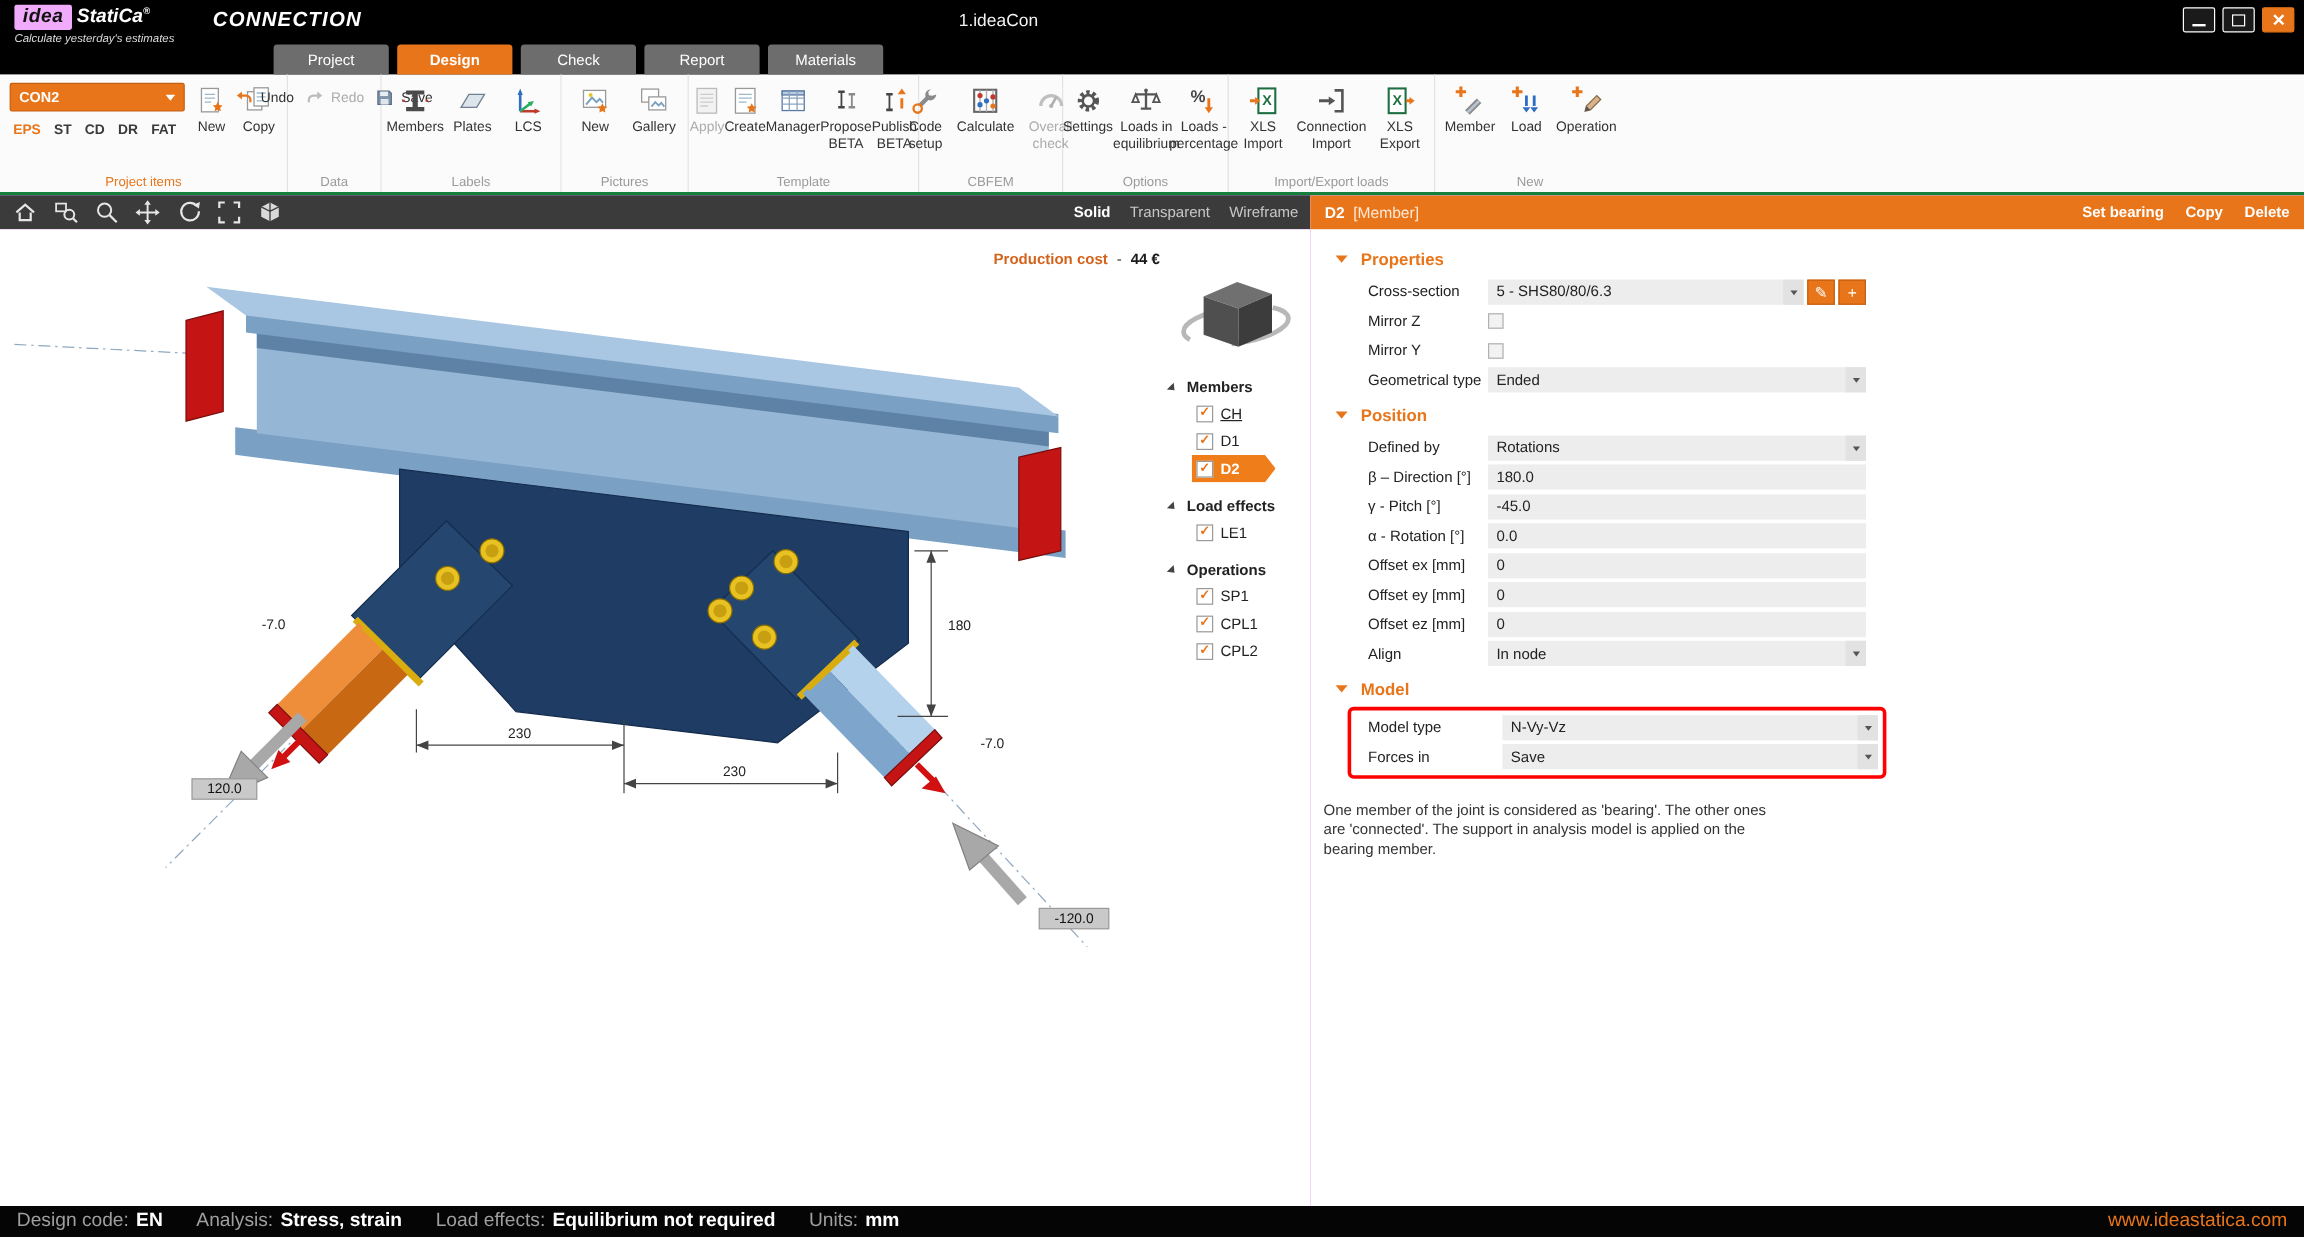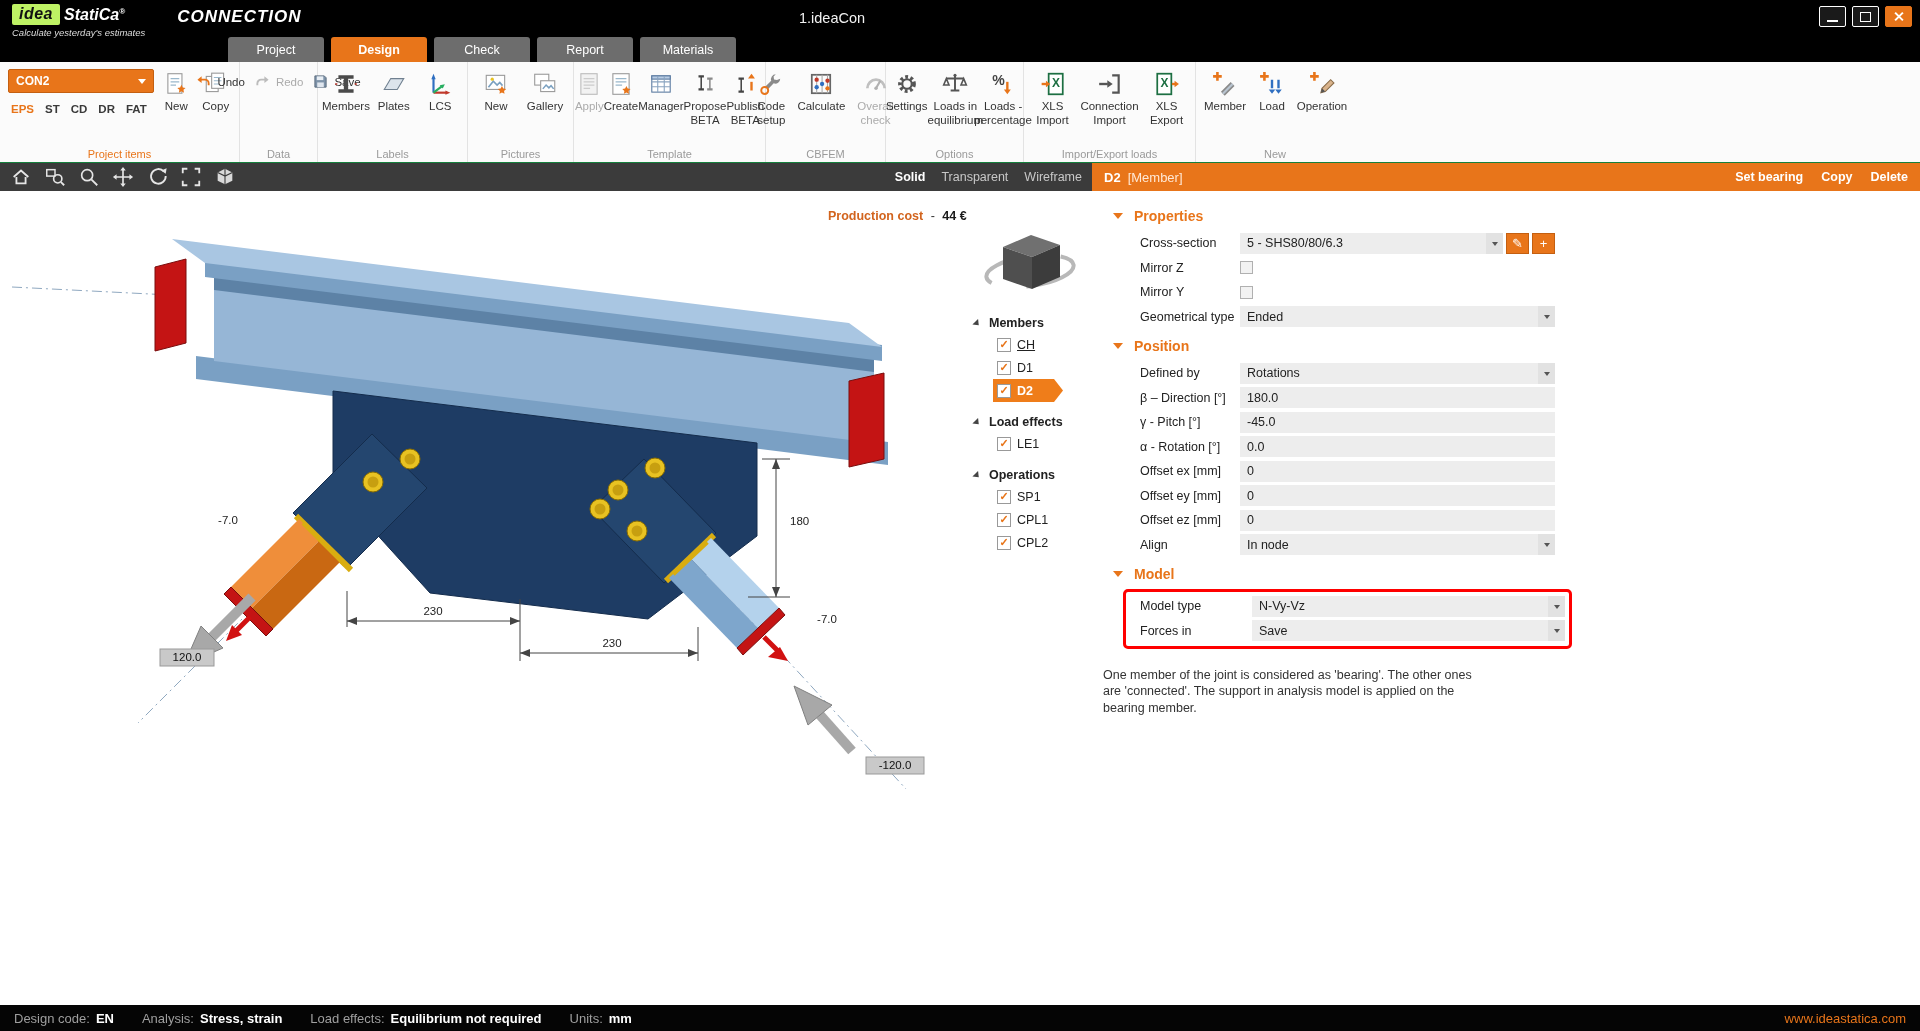--- a/index.html
+++ b/index.html
@@ -1,40 +1,40 @@
 <!DOCTYPE html>
 <html><head>
 <meta charset="utf-8">
 <style>
   html,body{margin:0;padding:0;background:#000;}
   body{width:1920px;height:1031px;overflow:hidden;font-family:"Liberation Sans",sans-serif;-webkit-font-smoothing:antialiased;}
   
   .titlebar{height:36px;background:#000;position:relative;display:flex;align-items:flex-start;color:#fff;}
   .logo-wrap{margin:4px 0 0 12px;}
   .logo-row{display:flex;align-items:center;gap:4px;}
-  .logo-box{background:#bef264;color:#111;font-weight:bold;font-style:italic;font-size:16px;padding:1px 7px 2px;border-radius:2px;letter-spacing:.5px;}
+  .logo-box{background:#f0abfc;color:#111;font-weight:bold;font-style:italic;font-size:16px;padding:1px 7px 2px;border-radius:2px;letter-spacing:.5px;}
   .logo-statica{font-style:italic;font-weight:bold;font-size:16px;color:#fff;}
   .logo-reg{font-size:8px;vertical-align:super;color:#fff;}
   .tagline{font-style:italic;font-size:9.5px;color:#ddd;margin-top:2px;}
   .app-name{font-style:italic;font-weight:bold;font-size:17px;letter-spacing:1px;margin:7px 0 0 32px;}
   .doc-title{position:absolute;left:832px;top:10px;transform:translateX(-50%);font-size:14.5px;color:#f2f2f2;}
   .win-btns{position:absolute;right:8px;top:6px;display:flex;gap:6px;}
   .win-btn{width:27px;height:21px;box-sizing:border-box;border:1px solid #fff;border-radius:2px;display:flex;align-items:center;justify-content:center;background:#1a1a1a;cursor:pointer;}
   .win-btn .min-glyph{width:11px;height:0;border-bottom:2px solid #fff;margin-top:8px;}
   .win-btn .max-glyph{width:9px;height:8px;border:1.5px solid #fff;}
   .win-btn.close{background:#e8751a;border-color:#e8751a;}
   .x-glyph{position:relative;width:11px;height:11px;}
   .x-glyph::before,.x-glyph::after{content:"";position:absolute;left:5px;top:0;width:2px;height:11px;background:#fff;}
   .x-glyph::before{transform:rotate(45deg);} .x-glyph::after{transform:rotate(-45deg);}
   
   .tabs-row{height:26px;background:#000;display:flex;align-items:flex-end;padding-left:228px;gap:7px;}
   .tab{width:96px;height:25px;background:#6d6d6d;color:#fff;font-size:12.5px;display:flex;align-items:center;justify-content:center;border-radius:3px 3px 0 0;cursor:pointer;}
   .tab.active{background:#e8751a;font-weight:bold;}
   
-  .ribbon{height:101px;background:#fbfbfb;border-bottom:1px solid #15803d;display:flex;box-sizing:border-box;}
+  .ribbon{height:101px;background:#fbfbfb;border-bottom:3px solid #15803d;display:flex;box-sizing:border-box;}
   .rgroup{position:relative;border-right:1px solid #e3e3e3;box-sizing:border-box;padding:3px 4px 15px;}
   .rg-body{display:flex;align-items:flex-start;justify-content:center;gap:1px;height:82px;padding-top:1px;}
   .rg-label{position:absolute;bottom:2px;left:0;right:0;text-align:center;font-size:11px;color:#9a9a9a;white-space:nowrap;}
   .rg-label.accent{color:#e8751a;}
   .rbtn{width:54px;display:flex;flex-direction:column;align-items:center;gap:3px;padding-top:5px;cursor:pointer;}
   .rbtn .i24{width:26px;height:26px;}
   .rlabel{font-size:11.5px;color:#333;text-align:center;white-space:pre-line;line-height:1.2;}
   .disabled .rlabel{color:#ababab;}
   .pi-col{width:152px;display:flex;flex-direction:column;padding:3px 2px 0 4px;}
   .con-select{width:146px;height:24px;background:#e8751a;border:1px solid #c45f10;border-radius:2px;color:#fff;font-weight:bold;font-size:12px;display:flex;align-items:center;justify-content:space-between;padding:0 7px;box-sizing:border-box;cursor:pointer;}
@@ -84,21 +84,21 @@
   .pfield.narrow{width:263px;}
   .dd{width:17px;align-self:stretch;background:#e2e2e2;display:flex;align-items:center;justify-content:center;flex:none;}
   .dd::after{content:"";width:0;height:0;border:3.5px solid transparent;border-top:4.5px solid #555;margin-top:4px;}
   .pinput{width:315px;height:21px;background:#ededed;border:none;outline:none;font-family:inherit;font-size:12.5px;color:#222;padding:0 0 0 7px;box-sizing:border-box;}
   .cbx{width:13px;height:13px;background:#f2f2f2;border:1px solid #b0b0b0;box-sizing:border-box;cursor:pointer;}
   .sqbtn{width:23px;height:21px;background:#e8751a;border:1px solid #c45f10;color:#fff;display:flex;align-items:center;justify-content:center;font-size:13px;margin-left:3px;box-sizing:border-box;cursor:pointer;}
   .model-frame{border:3px solid #ff0000;border-radius:5px;margin:2px 0 0 31px;padding:2px 4px 3px 14px;width:449px;box-sizing:border-box;}
   .model-frame .prow{margin-left:0;gap:12px;}
   .help{margin:18px 0 0 11px;width:372px;font-size:12.5px;color:#333;line-height:1.3;}
   
-  .statusbar{height:26px;background:#050505;display:flex;align-items:center;padding:0 14px;gap:28px;font-size:13px;}
+  .statusbar{height:26px;background:#050505;display:flex;align-items:center;padding:0 14px;gap:28px;font-size:16px;}
   .stat-pair{display:flex;gap:6px;align-items:center;}
   .stat-label{color:#9f9f9f;}
   .stat-val{color:#fff;font-weight:bold;}
   .website{margin-left:auto;color:#e8751a;cursor:pointer;}
   svg text{font-family:"Liberation Sans",sans-serif;}
 </style>
 </head>
 <body>
 
 <div class="titlebar">

